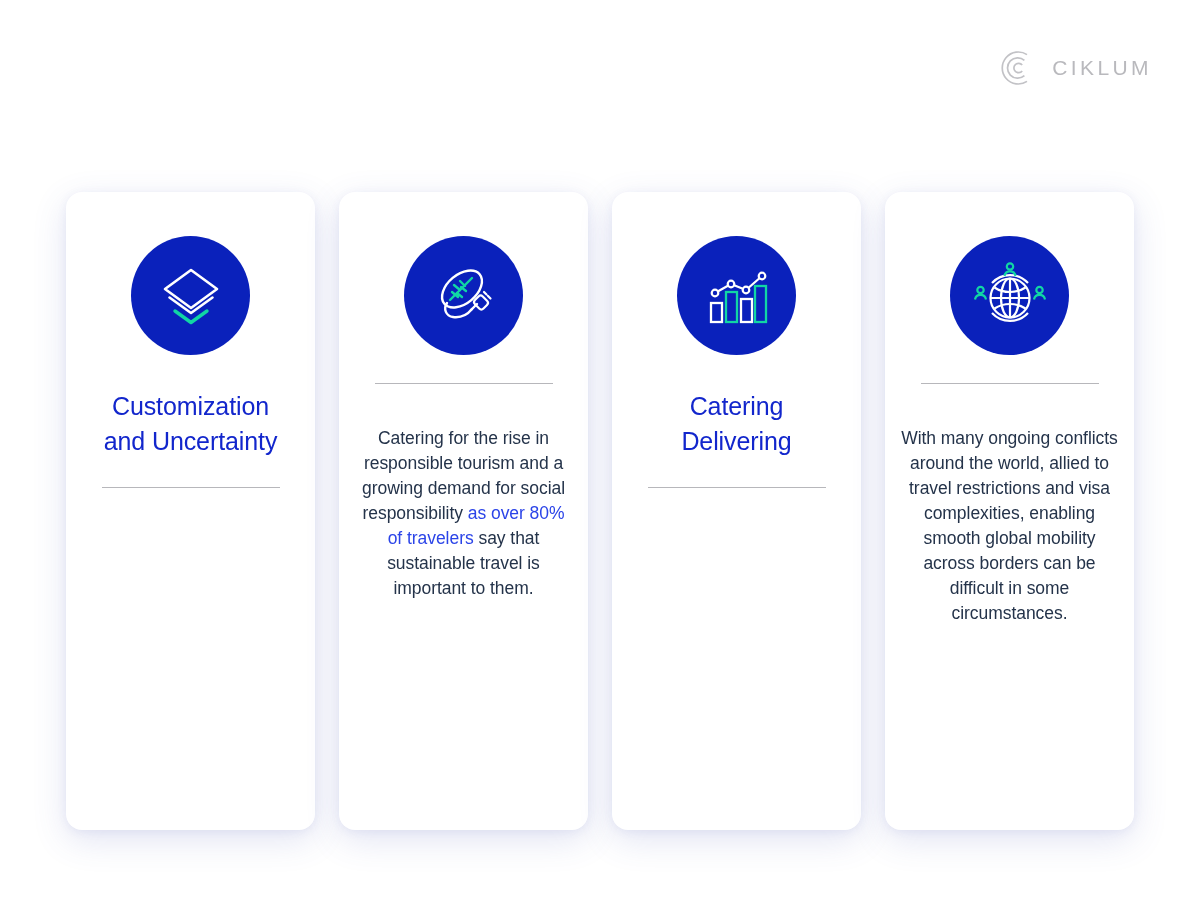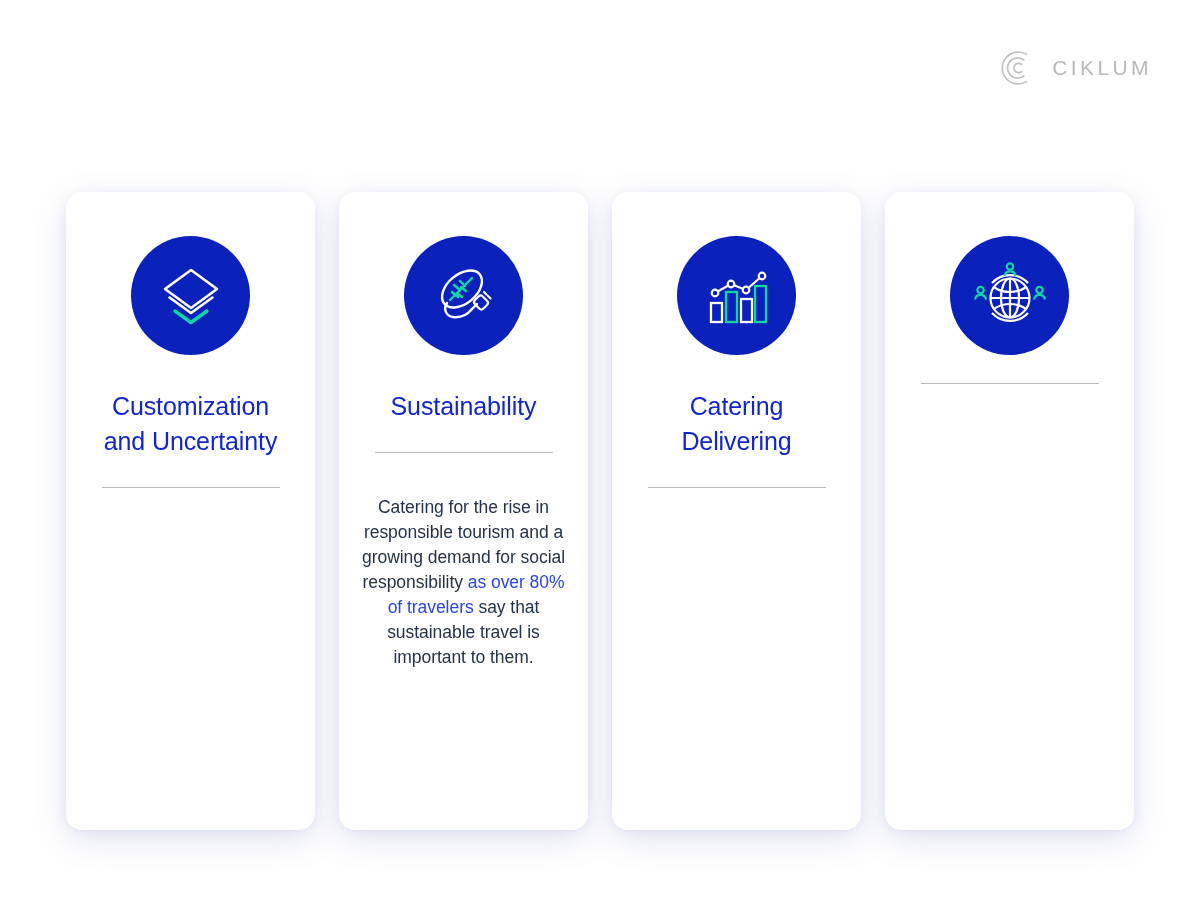--- a/index.html
+++ b/index.html
@@ -141,23 +141,20 @@
     <div class="icon-circle">
       <svg width="74" height="74" viewBox="0 0 74 74" fill="none">
         <ellipse cx="35" cy="30" rx="23" ry="14.5" transform="rotate(-40 35 30)" stroke="#ffffff" stroke-width="2.4" fill="none"></ellipse>
         <path d="M20 44 C16 50 19 57 26 58 C34 59 41 55 45 50" stroke="#ffffff" stroke-width="2.4" stroke-linecap="round" fill="none"></path>
         <path d="M44 51 L50 45" stroke="#ffffff" stroke-width="2.4" stroke-linecap="round"></path>
         <rect x="48" y="38" width="12" height="11" rx="3" transform="rotate(45 54 43.5)" stroke="#ffffff" stroke-width="2.2" fill="none"></rect>
         <path d="M57 33 L59.5 35.5 M61 37 L63.5 39.5" stroke="#ffffff" stroke-width="2.2" stroke-linecap="round"></path>
         <path d="M45 19 L23 41" stroke="#11d6a4" stroke-width="2.4" stroke-linecap="round"></path>
         <path d="M27 26 L33 31 M33 22 L38 27 M25 33 L31 38 M39 32 L34 28 M35 38 L30 34" stroke="#11d6a4" stroke-width="2.4" stroke-linecap="round"></path>
       </svg>
-    </div>
-    <div class="card-title">
-      <span>Sustainability</span>
     </div>
     <div class="divider"></div>
     <div class="card-body"><span>Catering for the rise in responsible tourism and a growing demand for social responsibility </span><span class="link">as over 80% of travelers</span><span> say that sustainable travel is important to them.</span></div>
   </div>
 
   <div class="card h3">
     <div class="icon-circle">
       <svg width="74" height="74" viewBox="0 0 74 74" fill="none">
         <rect x="11" y="44" width="11" height="19" stroke="#ffffff" stroke-width="2.3" fill="none"></rect>
         <rect x="26" y="33" width="11" height="30" stroke="#11d6a4" stroke-width="2.3" fill="none"></rect>
@@ -190,15 +187,18 @@
         <path d="M19 54 A24.5 24.5 0 0 0 55 54" stroke="#ffffff" stroke-width="2.2" fill="none"></path>
         <circle cx="37" cy="7.5" r="3.2" stroke="#11d6a4" stroke-width="2.2" fill="none"></circle>
         <path d="M31.5 17 A5.6 5.6 0 0 1 42.5 17" stroke="#11d6a4" stroke-width="2.2" fill="none"></path>
         <circle cx="7.5" cy="31" r="3.2" stroke="#11d6a4" stroke-width="2.2" fill="none"></circle>
         <path d="M2 40.5 A5.6 5.6 0 0 1 13 40.5" stroke="#11d6a4" stroke-width="2.2" fill="none"></path>
         <circle cx="66.5" cy="31" r="3.2" stroke="#11d6a4" stroke-width="2.2" fill="none"></circle>
         <path d="M61 40.5 A5.6 5.6 0 0 1 72 40.5" stroke="#11d6a4" stroke-width="2.2" fill="none"></path>
       </svg>
     </div>
     <div class="divider"></div>
+    <div class="card-body">
+      <span>With many ongoing conflicts around the world, allied to travel restrictions and visa complexities, enabling smooth global mobility across borders can be difficult in some circumstances.</span>
+    </div>
   </div>
 
 </div>
 
 </body></html>

